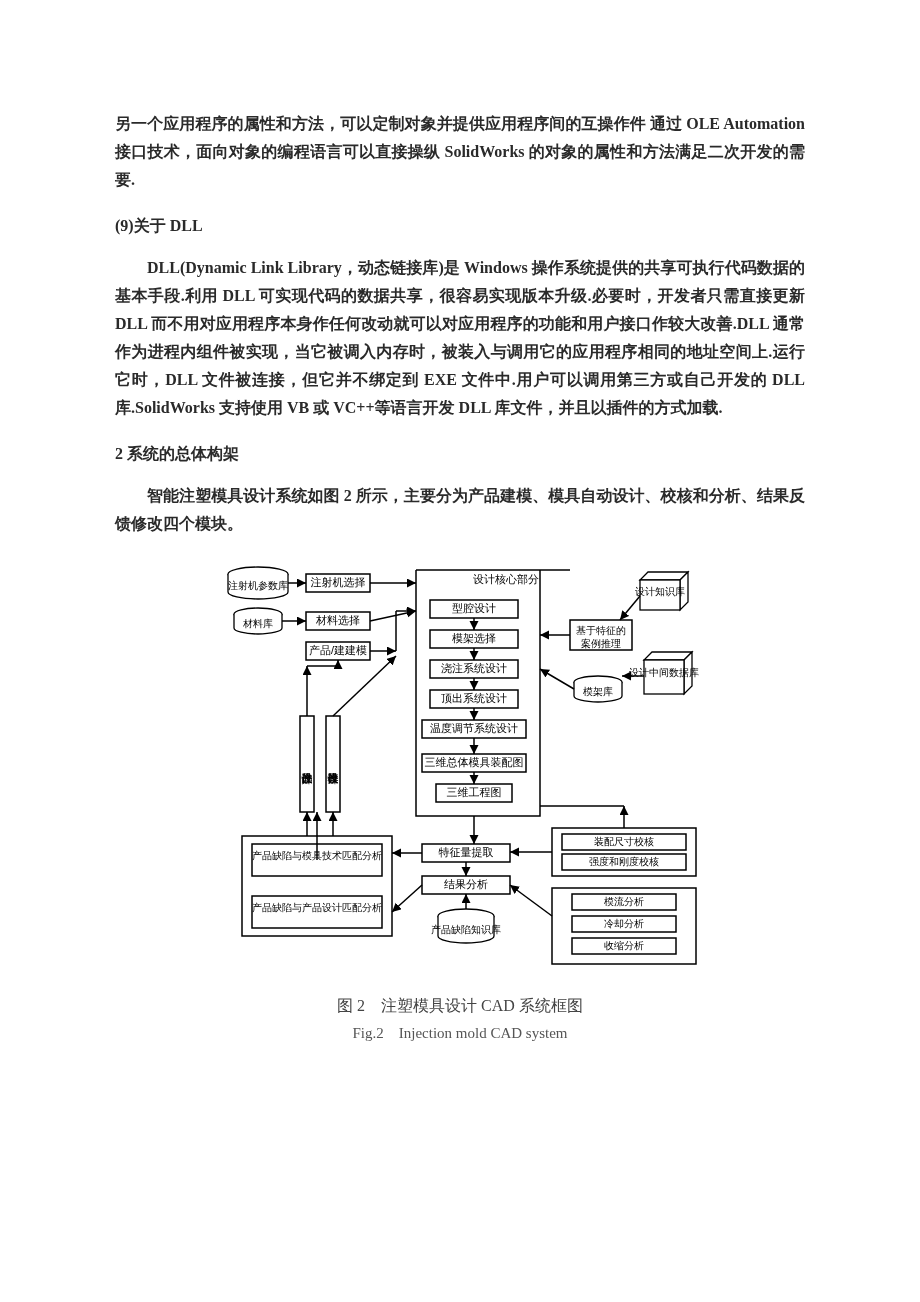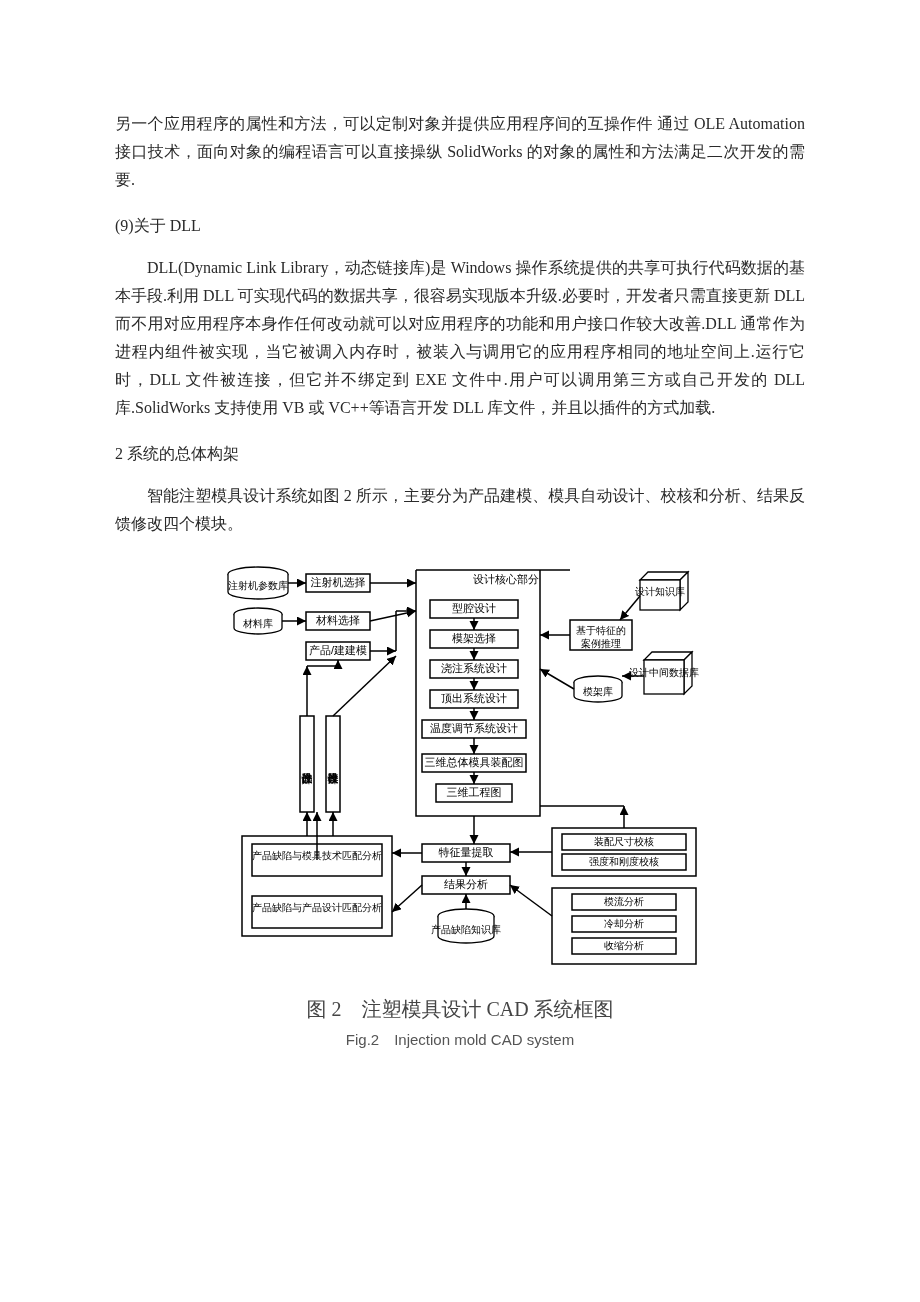--- a/index.html
+++ b/index.html
@@ -15,47 +15,48 @@
     min-height: 1302px;
     box-sizing: border-box;
     padding: 110px 115px 60px 115px;
     color: #2a2a2a;
     font-size: 16px;
     line-height: 1.75;
   }
   .para {
     text-align: justify;
     margin: 0 0 18px 0;
+    font-weight: bold;
   }
   .para.indent {
     text-indent: 2em;
   }
   .section-head {
     margin: 16px 0 14px 0;
   }
   .figure {
     margin: 4px auto 8px auto;
     width: 500px;
   }
   .fig-svg {
     display: block;
     margin: 0 auto;
   }
   .fig-caption {
     text-align: center;
-    font-size: 20px;
+    font-size: 16px;
     margin-top: 6px;
     color: #444;
   }
   .fig-caption-en {
     text-align: center;
     font-size: 15px;
     color: #555;
     margin-bottom: 30px;
-    font-family: Liberation Sans, sans-serif;
+    font-family: Liberation Serif, serif;
   }
   .fbox { fill:#fff; stroke:#000; stroke-width:1.5; }
   .flabel { font-size:11px; font-family:"SimSun","Microsoft YaHei",sans-serif; fill:#000; text-anchor:middle; dominant-baseline:middle; }
   .flabel-sm { font-size:10px; font-family:"SimSun","Microsoft YaHei",sans-serif; fill:#000; text-anchor:middle; dominant-baseline:middle; }
   .arrow { stroke:#000; stroke-width:1.5; fill:none; marker-end:url(#arr); }
   .line  { stroke:#000; stroke-width:1.5; fill:none; }
   .cyl-top { fill:#fff; stroke:#000; stroke-width:1.3; }
   .cyl-body{ fill:#fff; stroke:#000; stroke-width:1.3; }
   .vlabel { font-size:11px; font-family:"SimSun","Microsoft YaHei",sans-serif; fill:#000; text-anchor:middle; }
   .cube-face{ fill:#fff; stroke:#000; stroke-width:1.3; }

